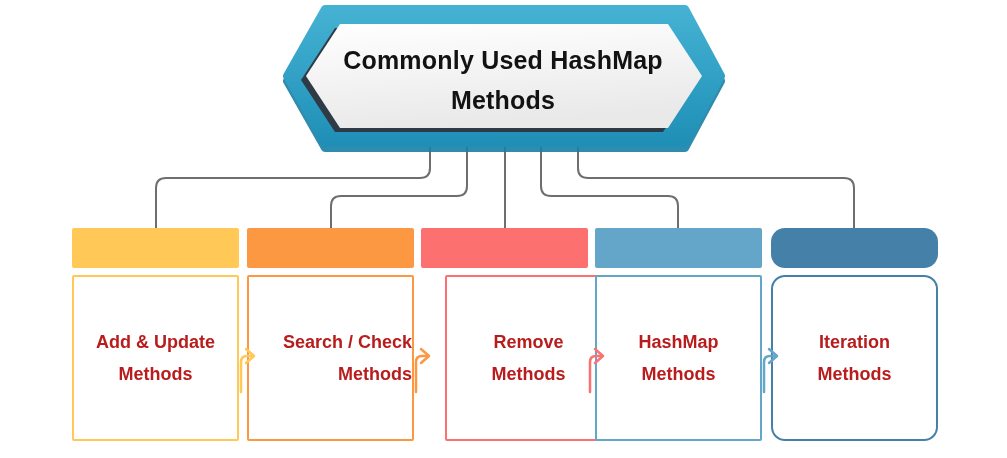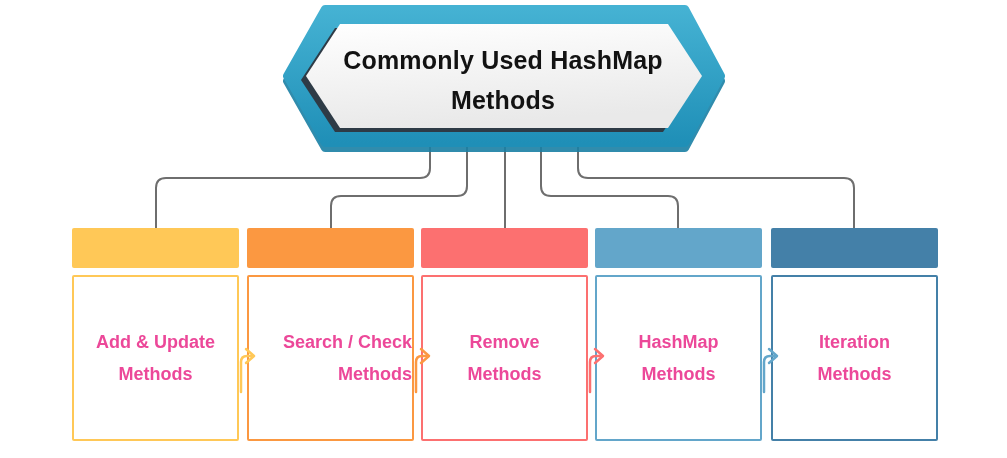--- a/index.html
+++ b/index.html
@@ -48,30 +48,30 @@
     height: 162px;
     background: #ffffff;
     border: 2px solid #000;
     border-radius: 2px;
     z-index: 2;
     display: flex;
     flex-direction: column;
     align-items: center;
     justify-content: center;
     text-align: center;
-    color: #ec4899;
+    color: #b91c1c;
     font-weight: bold;
     font-size: 18px;
     line-height: 32px;
   }
   .b1 { left: 72px; }
   .b2 { left: 247px; align-items: flex-end; }
   .b3 { left: 421px; }
   .b4 { left: 595px; }
-  .b5 { left: 771px; }
+  .b5 { left: 771px; border-radius: 14px; }
 </style>
 </head>
 <body>
 
 <div id="canvas">
 
   <svg id="bg-layer" class="layer" viewBox="0 0 1007 458" xmlns="http://www.w3.org/2000/svg">
     <defs>
       <linearGradient id="tealGrad" x1="0" y1="0" x2="0" y2="1">
         <stop offset="0" stop-color="#45B2D3"></stop>
@@ -111,21 +111,21 @@
   <div class="bar b5" style="background-color: rgb(68, 128, 168);"></div>
 
   <div class="cat-box b1" style="border-color: rgb(255, 200, 87);">
     <span>Add &amp; Update</span>
     <span>Methods</span>
   </div>
   <div class="cat-box b2" style="border-color: rgb(251, 152, 65);">
     <span>Search / Check</span>
     <span>Methods</span>
   </div>
-  <div class="cat-box b3" style="border-color: rgb(252, 112, 112);">
+  <div class="cat-box b3" style="border-color: rgb(252, 112, 112); margin-left: 24px;">
     <span>Remove</span>
     <span>Methods</span>
   </div>
   <div class="cat-box b4" style="border-color: rgb(99, 166, 202);">
     <span>HashMap</span>
     <span>Methods</span>
   </div>
   <div class="cat-box b5" style="border-color: rgb(68, 128, 168);">
     <span>Iteration</span>
     <span>Methods</span>

